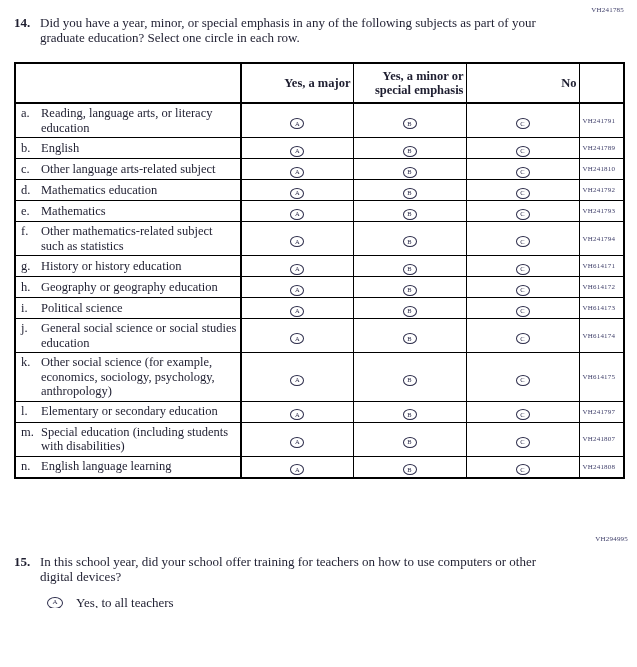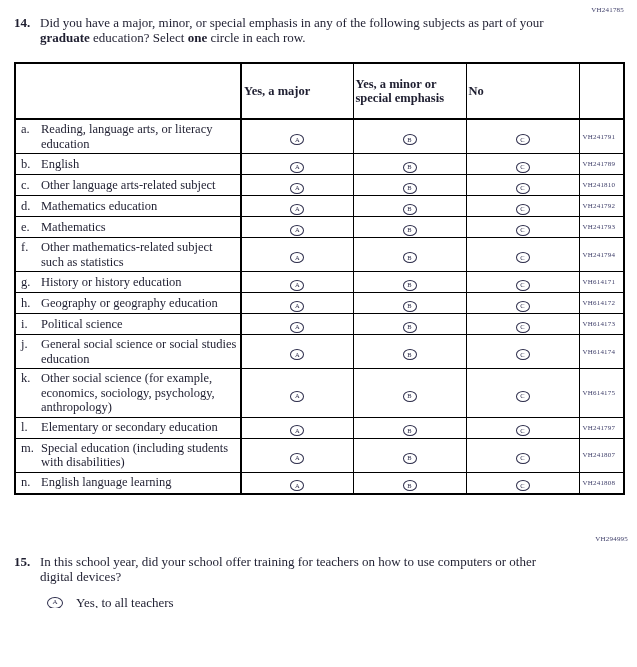--- a/index.html
+++ b/index.html
@@ -8,37 +8,37 @@
     background:#ffffff; color:#1e1e30;
     font-family:"Liberation Serif", serif;
   }
   .vhcode { font-size:7px; color:#41416b; letter-spacing:0.2px; }
   .q14-code { position:absolute; top:6px; right:13px; }
 
   .qblock { position:absolute; display:flex; }
   .q14-block { top:15px; left:14px; }
   .qnum { font-weight:bold; font-size:13px; width:26px; flex:none; line-height:15px; }
   .qtext { font-size:13px; line-height:15px; width:512px; }
-  .qtext b { font-weight:bold;text-align:center; }
+  .qtext b { font-weight:normal;text-align:center; }
 
   table.grid {
     position:absolute; top:62px; left:14px;
     width:609px; border-collapse:collapse; table-layout:fixed;
     border:2px solid #000;
   }
   table.grid col.c-subject { width:226px; }
   table.grid col.c-major   { width:112px; }
   table.grid col.c-minor   { width:113px; }
   table.grid col.c-no      { width:113px; }
   table.grid col.c-code    { width:45px; }
 
   table.grid th, table.grid td { border:1.5px solid #000; }
   table.grid th { 
-    font-size:12.5px; font-weight:bold; text-align:left;
-    padding:12px 2px; line-height:14px; height:30px;
+    font-size:12.5px; font-weight:bold; text-align:right;
+    padding:4px 2px; line-height:14px; height:30px;
   }
   table.grid thead th { border-bottom:2px solid #000; }
   table.grid th.subject-h, table.grid td.subject { border-right:2px solid #000; }
 
   td.subject { padding:2px 2px; vertical-align:middle; }
   .subj-flex { display:flex; }
   .row-letter { flex:none; width:20px; padding-left:3px; font-size:12.5px; line-height:14.5px; }
   .row-label { flex:1; font-size:12.5px; line-height:14.5px; }
 
   td.opt { text-align:center; vertical-align:middle; padding:1px; cursor:pointer; }
@@ -60,21 +60,21 @@
 </style>
 </head>
 <body>
 
 <div class="page">
 
   <div class="vhcode q14-code">VH241785</div>
 
   <div class="qblock q14-block">
     <span class="qnum">14.</span>
-    <span class="qtext"><span>Did you have a major, minor, or special emphasis in any of the following subjects as part of your </span><b>graduate</b><span> education? Select </span><b>one</b><span> circle in each row.</span></span>
+    <span class="qtext"><span>Did you have a year, minor, or special emphasis in any of the following subjects as part of your </span><b>graduate</b><span> education? Select </span><b>one</b><span> circle in each row.</span></span>
   </div>
 
   <table class="grid">
     <colgroup>
         <col class="c-subject">
         <col class="c-major">
         <col class="c-minor">
         <col class="c-no">
         <col class="c-code">
       </colgroup>

